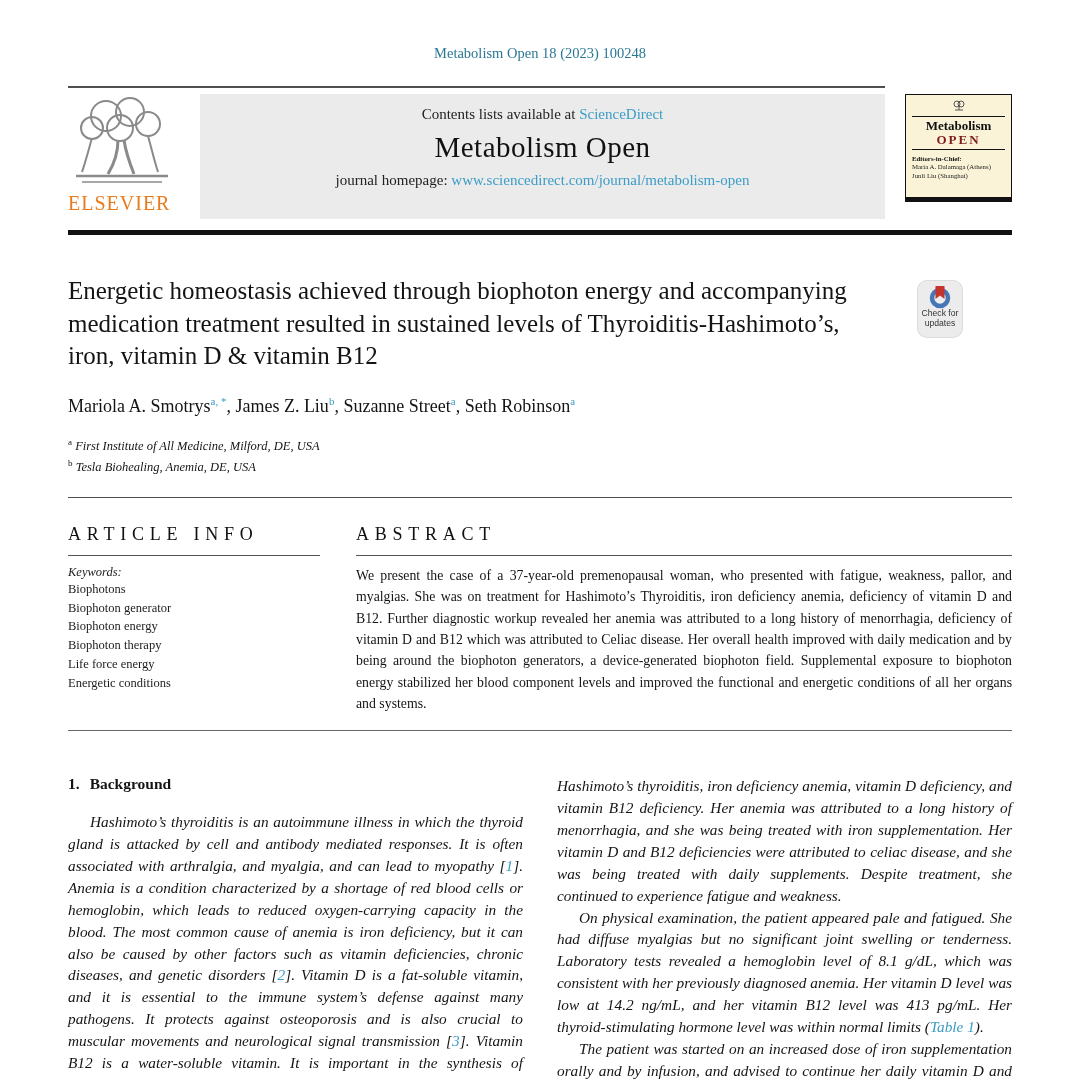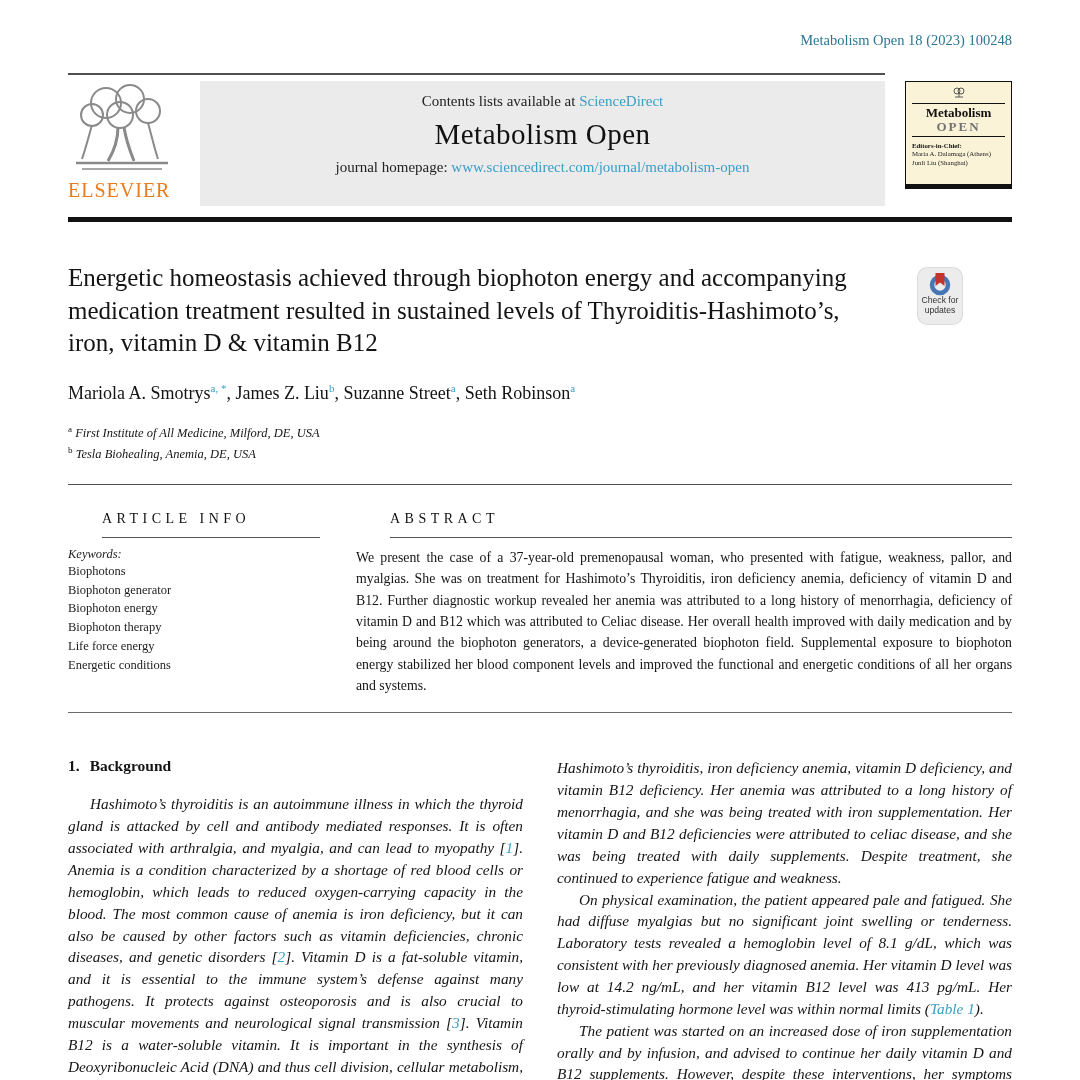--- a/index.html
+++ b/index.html
@@ -4,39 +4,39 @@
 <style>
   * { margin:0; padding:0; box-sizing:border-box; }
   html,body { width:1080px; height:1080px; background:#ffffff; overflow:hidden; }
   body { font-family:"Liberation Serif","DejaVu Serif",serif; color:#1c1c1c; position:relative; }
   .page { width:1080px; height:1080px; padding:0 68px; position:relative; }
 
   .tlink { color:#3c9dc6; }
   a.link { color:#3c9dc6; text-decoration:none; cursor:pointer; }
 
   
-  .citation { text-align:right; padding-top:32px; font-size:14.5px; color:#2a7795; }
+  .citation { text-align:center; padding-top:32px; font-size:14.5px; color:#2a7795;margin-top:13px; }
 
   
   .top-rule { width:817px; border-top:2px solid #4f4f4f; margin-top:24px; }
 
   
   .header-row { display:flex; align-items:stretch; margin-top:6px; height:130px; }
   .logo-box { width:132px; display:flex; flex-direction:column; align-items:flex-start; justify-content:flex-start; }
   .logo-art { width:108px; height:96px; }
   .elsevier-word { font-size:20px; letter-spacing:1px; color:#e87b1c; margin-top:2px; font-family:"Liberation Serif",serif; }
   .banner { flex:1; max-width:685px; background:#ebebeb; height:125px; display:flex; flex-direction:column; justify-content:space-between; text-align:center; padding:12px 10px 30px 10px; }
   .banner .line1 { font-size:15px; color:#222; }
   .banner .jname { font-size:29px; color:#111; letter-spacing:.5px; }
   .banner .line3 { font-size:15px; color:#222; }
   .cover { width:107px; height:108px; margin-left:20px; background:#fbf3d8; border:1.5px solid #111; border-bottom:5px solid #111; padding:5px 6px 3px 6px; display:flex; flex-direction:column; align-items:center; }
   .cover-glyph { width:14px; height:12px; margin-bottom:2px; }
   .cover-rule { width:100%; border-top:1.6px solid #111; margin:2px 0; }
   .cover-title1 { font-size:13px; font-weight:bold; color:#111; line-height:1.05; }
-  .cover-title2 { font-size:13px; font-weight:bold; letter-spacing:2px; color:#737373; line-height:1.1; }
+  .cover-title2 { font-size:13px; font-weight:bold; letter-spacing:2px; color:#7f1d1d; line-height:1.1; }
   .cover-editors { width:100%; text-align:left; margin-top:3px; }
   .cover-ed-label { font-size:6.8px; font-weight:bold; color:#111; }
   .cover-ed-name { font-size:6.8px; color:#222; line-height:1.35; }
 
   .heavy-rule { width:944px; height:5px; background:#111; margin-top:6px; }
 
   
   .badge { position:absolute; top:268px; right:118px; width:44px; height:56px; background:#ececec; border-radius:9px; box-shadow:0 0 0 1px #dcdcdc; display:flex; flex-direction:column; align-items:center; cursor:pointer; }
   .badge svg { margin-top:4px; }
   .badge .btxt { font-family:"Liberation Sans",sans-serif; font-size:8.6px; color:#333; line-height:1.15; text-align:center; }
@@ -45,21 +45,21 @@
   .title { margin-top:40px; width:820px; font-size:25px; line-height:1.3; color:#141414; }
   .authors { margin-top:22px; font-size:18px; color:#141414; }
   .authors sup { font-size:11px; color:#3c9dc6; }
   .affils { margin-top:18px; font-size:12.5px; font-style:italic; line-height:1.6; color:#141414; }
   .affils sup { font-size:9px; font-style:normal; }
 
   .mid-rule { width:944px; border-top:1.5px solid #4f4f4f; margin-top:20px; }
 
   
   .info-grid { display:grid; grid-template-columns:252px 1fr; column-gap:36px; margin-top:26px; }
-  .sec-head { font-size:14px; letter-spacing:.32em; color:#111; padding-bottom:10px; border-bottom:1.3px solid #555;margin-left:34px; }
+  .sec-head { font-size:18px; letter-spacing:.32em; color:#111; padding-bottom:10px; border-bottom:1.3px solid #555; }
   .kw-label { font-size:12.5px; font-style:italic; margin-top:9px; }
   .kw-item { font-size:12.5px; line-height:1.5; }
   .abstract-text { font-size:13.8px; line-height:1.55; text-align:justify; margin-top:9px; color:#141414; }
   .bottom-rule { width:944px; border-top:1.5px solid #6a6a6a; margin-top:16px; }
 
   
   .body-grid { display:grid; grid-template-columns:1fr 1fr; column-gap:34px; margin-top:44px; }
   .h2 { font-size:15.5px; font-weight:bold; color:#141414; }
   .h2 .num { margin-right:10px; }
   .bodypara { font-size:15.3px; line-height:1.43; text-align:justify; color:#141414; margin-top:0;font-style:italic; }

